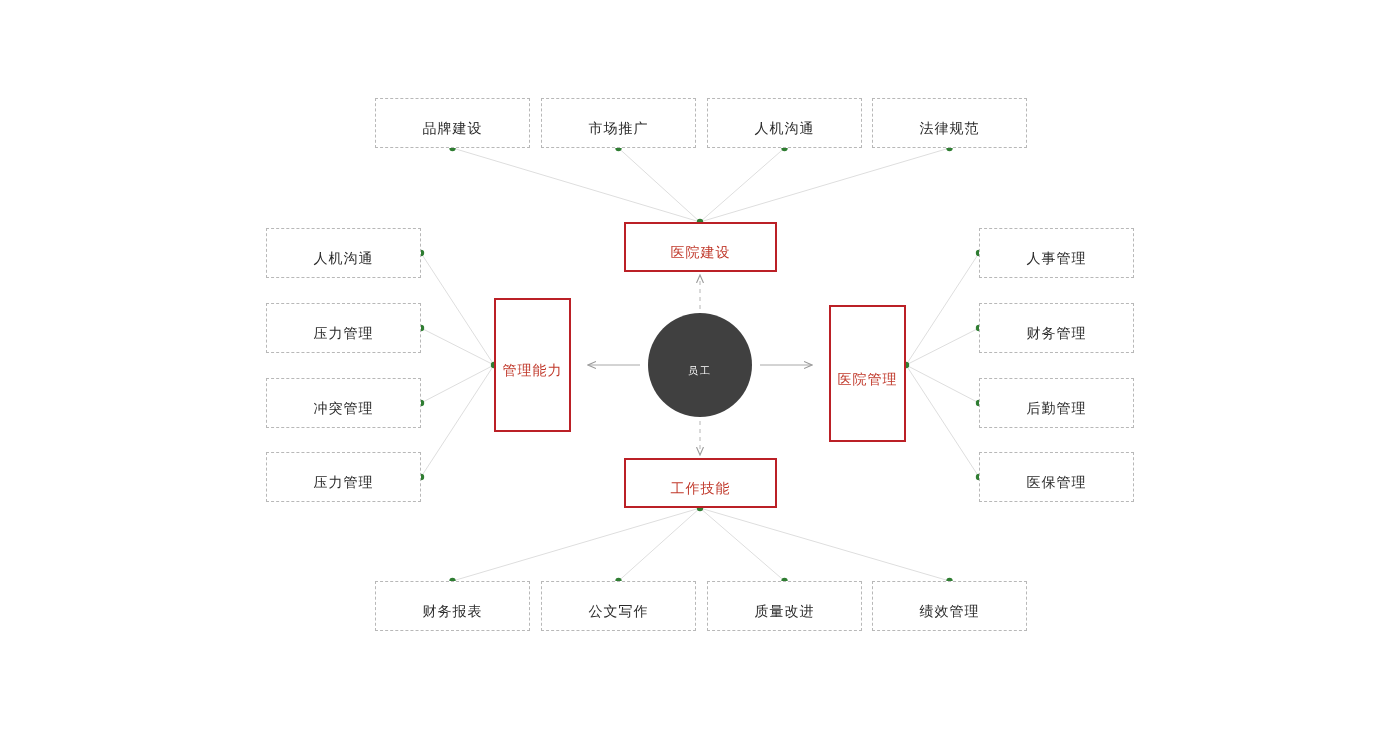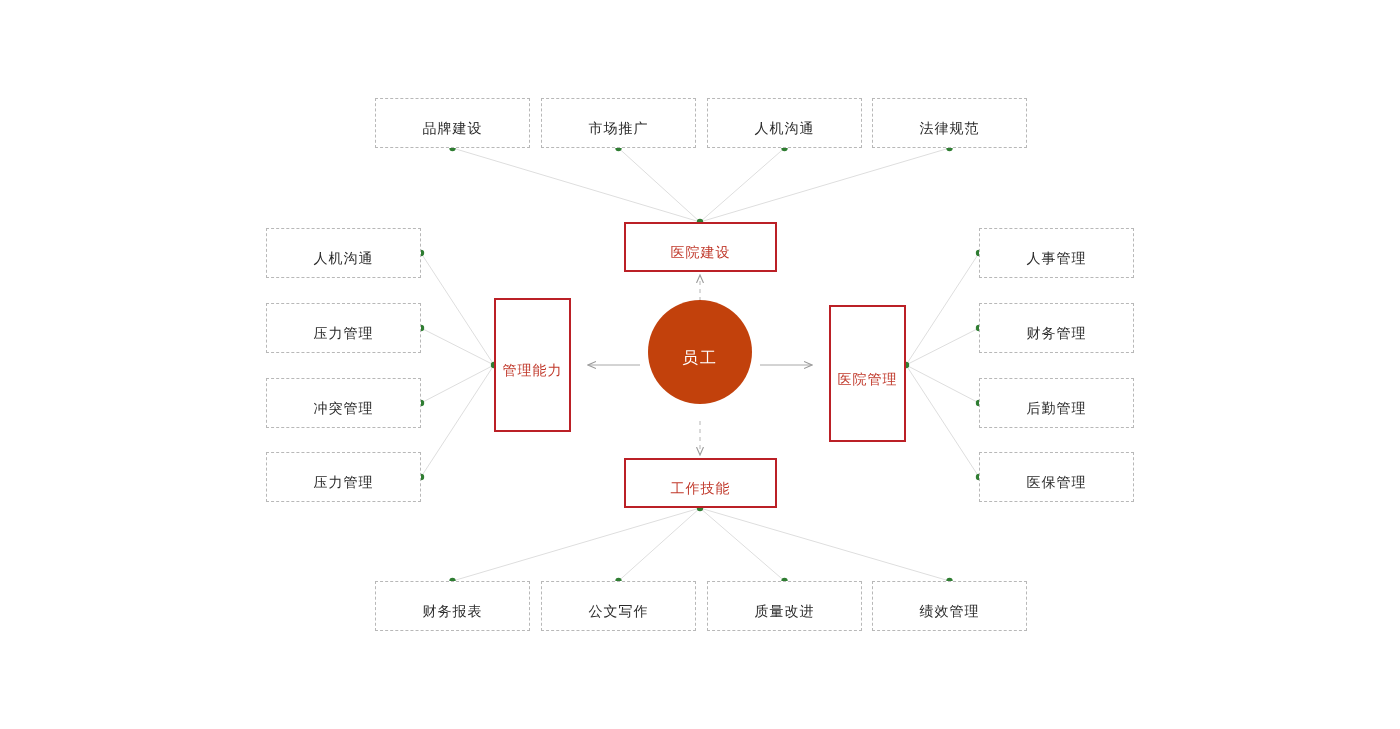--- a/index.html
+++ b/index.html
@@ -54,31 +54,31 @@
     border: 2px solid #bb2026;
     color: #c0392b;
     font-size: 14px;
     letter-spacing: 1px;
   }
 
   
   .core {
     position: absolute;
     border-radius: 50%;
-    background: #c2410c;
+    background: #404040;
     color: #ffffff;
     display: flex;
     align-items: center;
     justify-content: center;
-    font-size: 16px;
+    font-size: 10px;
     letter-spacing: 2px;
     width: 104px;
     height: 104px;
     left: 648px;
-    top: 300px;
+    top: 313px;
   }
 
   
   .n-top-1 { left: 375px; top: 98px; }
   .n-top-2 { left: 541px; top: 98px; }
   .n-top-3 { left: 707px; top: 98px; }
   .n-top-4 { left: 872px; top: 98px; }
 
   
   .n-bot-1 { left: 375px; top: 581px; }

